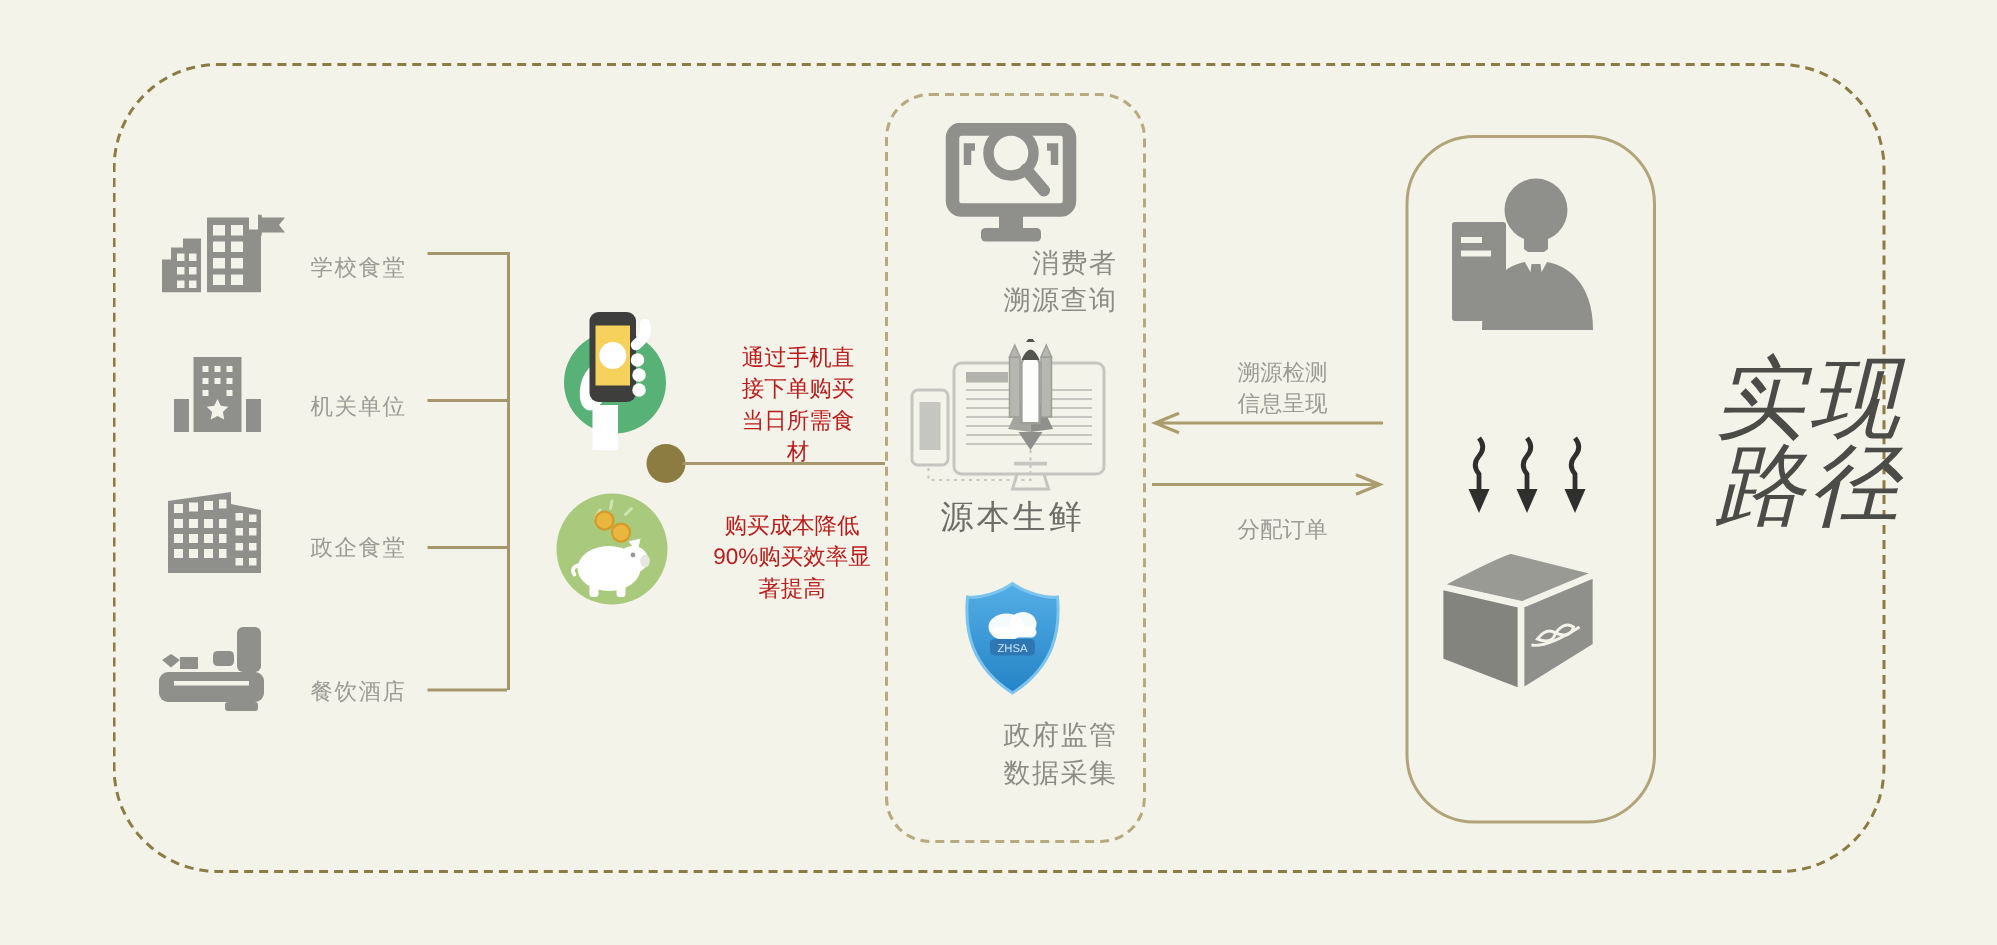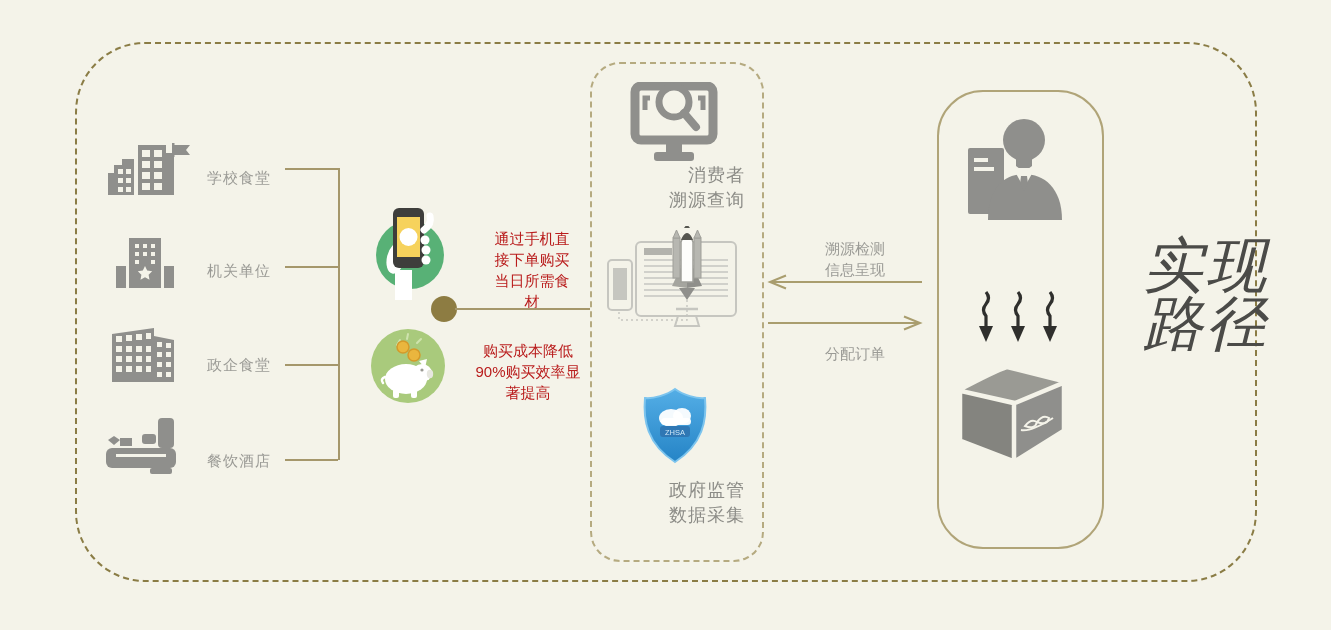--- a/index.html
+++ b/index.html
@@ -214,20 +214,21 @@
       <polygon points="67,12 70.5,4 74,12" fill="#b7b7b1" stroke="#9f9f99" stroke-width="1"></polygon>
       <rect x="88" y="12" width="7" height="40" fill="#b7b7b1" stroke="#9f9f99" stroke-width="1"></rect>
       <polygon points="88,12 91.5,4 95,12" fill="#b7b7b1" stroke="#9f9f99" stroke-width="1"></polygon>
       <path d="M75,56 V16 q6,-16 12,0 V56 z" fill="#fdfdfb" stroke="#9f9f99" stroke-width="1.5"></path>
       <polygon points="78,2 84,2 81,-2" fill="#55554f"></polygon>
       <path d="M75,14 q6,-14 12,0 z" fill="#55554f"></path>
       <polygon points="73,62 89,62 81,74" fill="#8f8f8b"></polygon>
       <line x1="81" y1="74" x2="81" y2="88" stroke="#c6c6c0" stroke-width="1.4" stroke-dasharray="2,3"></line>
     </g>
   </svg>
+  <div class="abs brand-label" style="left:605px;top:330px;width:140px">源本生鲜</div>
 
   <svg class="abs" style="left:641px;top:386px" width="68" height="80" viewBox="0 0 68 80">
     <defs>
       <linearGradient id="shieldGrad" x1="0" y1="0" x2="0" y2="1">
         <stop offset="0" stop-color="#54aee6"></stop>
           <stop offset="1" stop-color="#2584c6"></stop>
       </linearGradient>
     </defs>
     <path d="M34,3 C26,9 12,13 4,12 C2,34 6,58 34,76 C62,58 66,34 64,12 C56,13 42,9 34,3 z" fill="url(#shieldGrad)" stroke="#7cc4ee" stroke-width="2"></path>
     <g fill="#ffffff">

